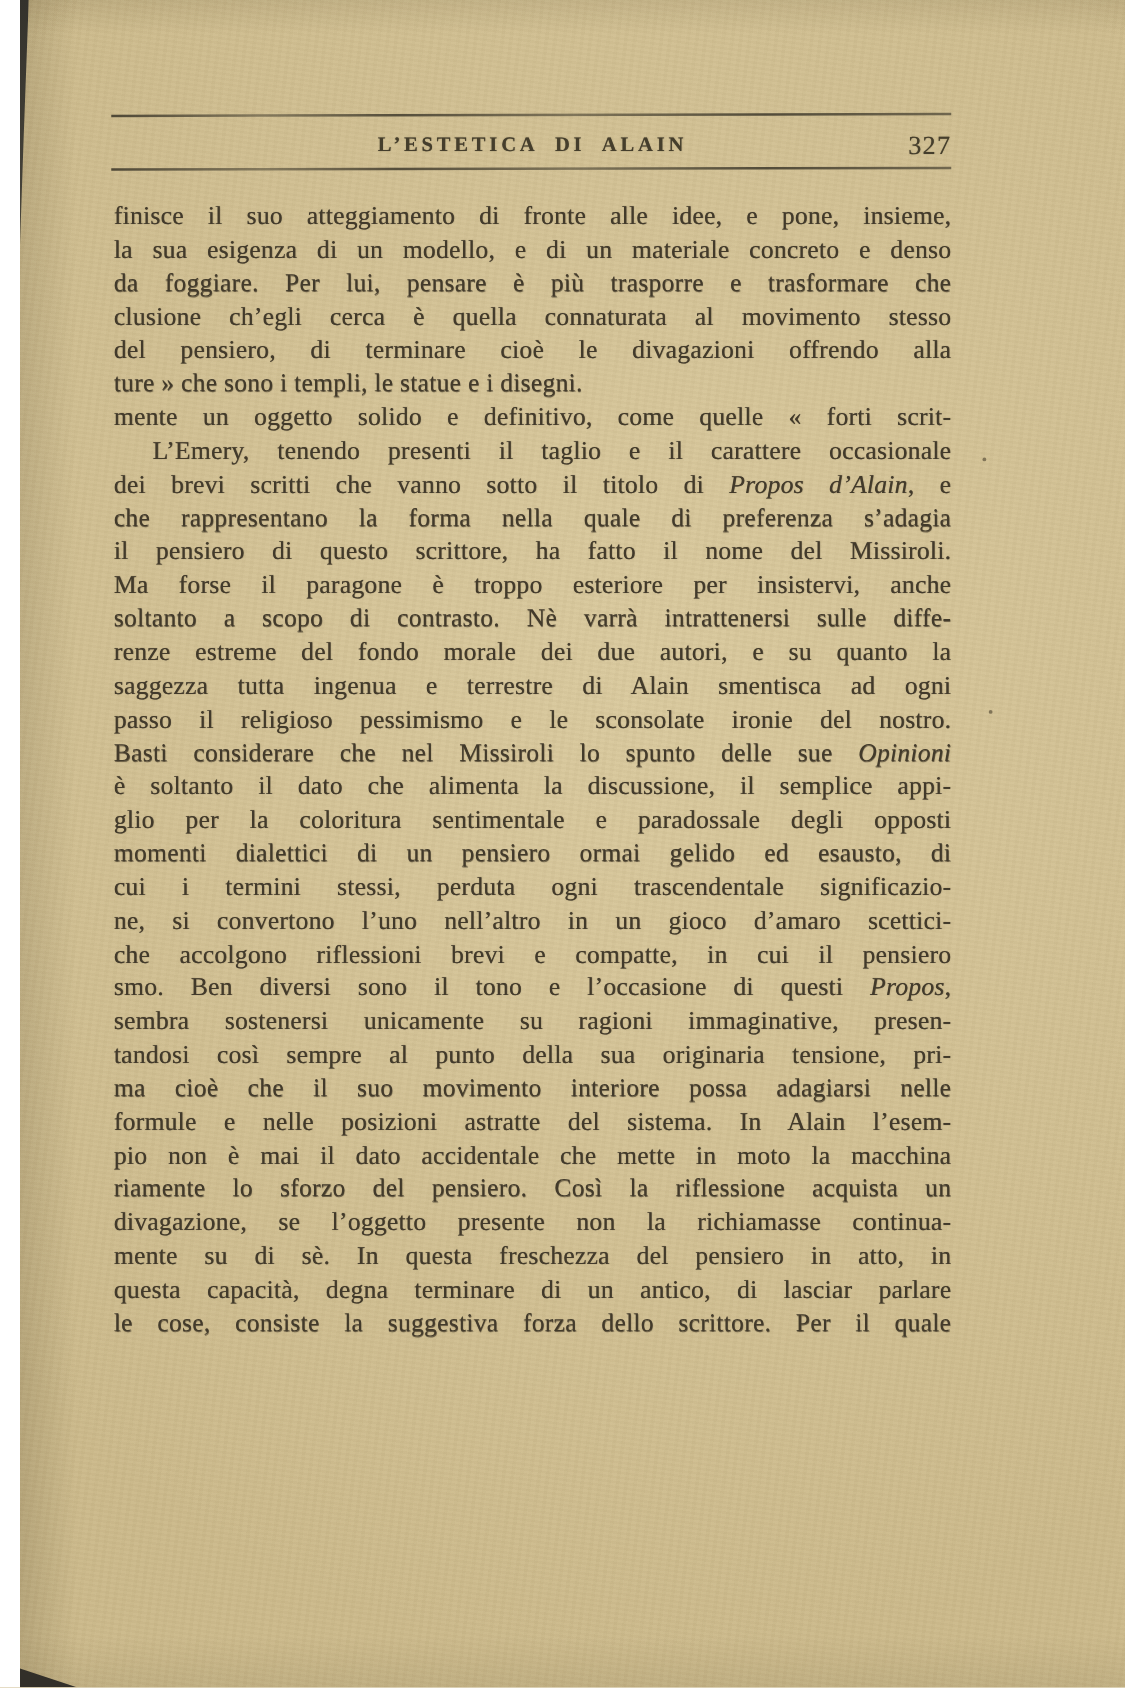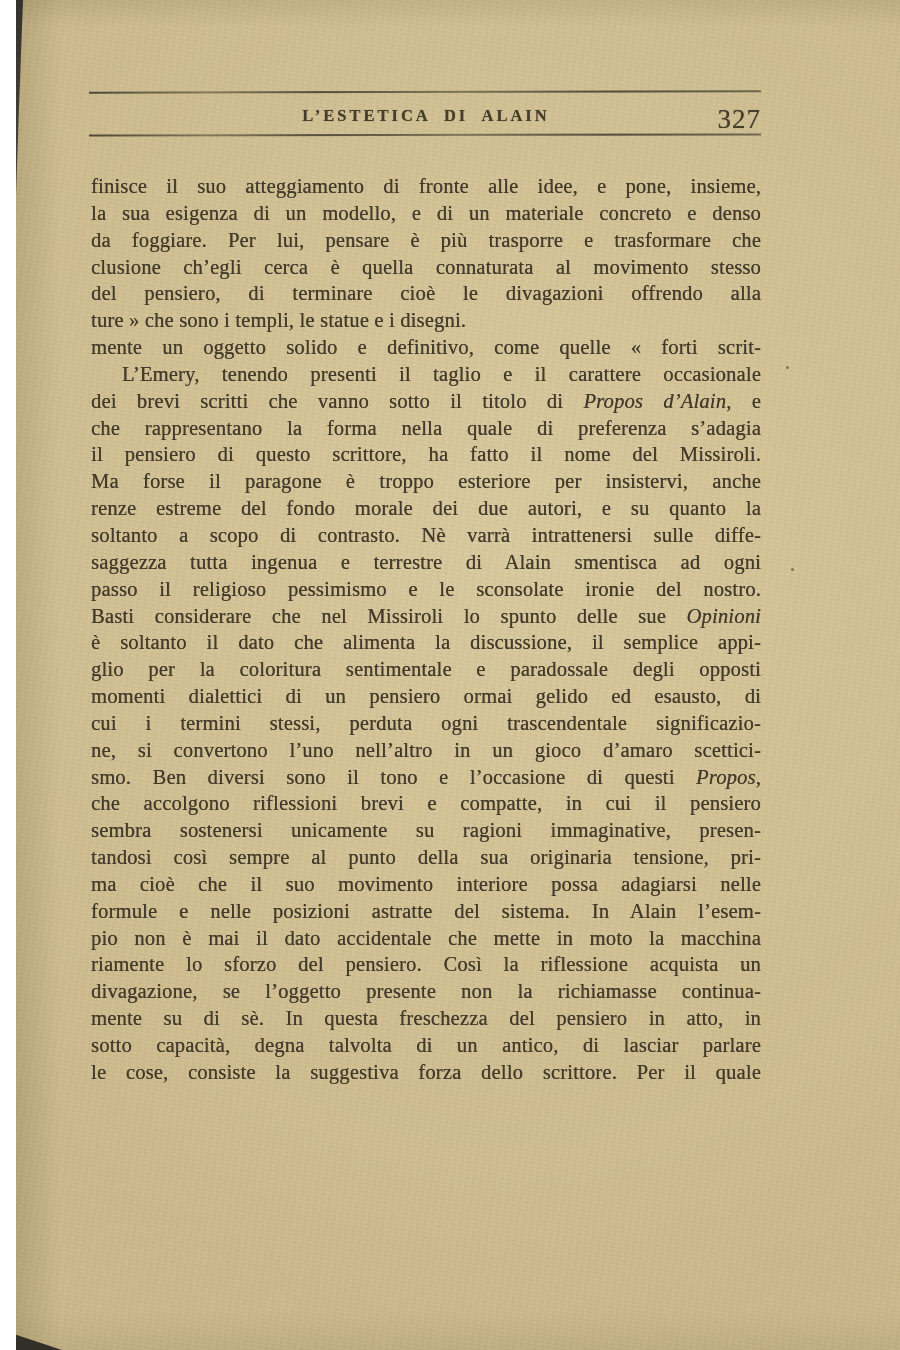--- a/index.html
+++ b/index.html
@@ -39,28 +39,28 @@
     text-align: center;
     font-size: 16.5px; font-weight: bold;
     letter-spacing: 3px; word-spacing: 7px;
     color: #453e2c;
     text-shadow: 0 0 0.8px rgba(69,62,44,0.7);
   }
   .page-number {
     position: absolute;
     left: 75px; width: 670px; top: 104px;
     text-align: right;
-    font-size: 27px;
+    font-size: 21px;
     color: #453e2c;
     text-shadow: 0 0 0.8px rgba(69,62,44,0.7);
     letter-spacing: 1px;
   }
   .text-block {
     position: absolute;
-    left: 75px; top: 173px; width: 670px;
+    left: 75px; top: 160px; width: 670px;
     font-size: 20.5px;
     line-height: 26.85px;
     color: #423a2b;
     text-shadow: 0.3px 0.3px 0.6px rgba(62,52,36,0.75);
     letter-spacing: 0.2px;
   }
   .para { margin: 0; }
   .line {
     text-align: justify;
     text-align-last: justify;
@@ -106,41 +106,41 @@
         <div class="line"><span>del pensiero, di terminare cioè le divagazioni offrendo alla</span></div>
         <div class="line lastline"><span>ture » che sono i templi, le statue e i disegni.</span></div>
         <div class="line"><span>mente un oggetto solido e definitivo, come quelle « forti scrit-</span></div>
       </div>
       <div class="para">
         <div class="line indent"><span>L’Emery, tenendo presenti il taglio e il carattere occasionale</span></div>
         <div class="line"><span>dei brevi scritti che vanno sotto il titolo di </span><span class="it">Propos d’Alain</span><span>, e</span></div>
         <div class="line"><span>che rappresentano la forma nella quale di preferenza s’adagia</span></div>
         <div class="line"><span>il pensiero di questo scrittore, ha fatto il nome del Missiroli.</span></div>
         <div class="line"><span>Ma forse il paragone è troppo esteriore per insistervi, anche</span></div>
+        <div class="line"><span>soltanto a scopo di contrasto. Nè varrà intrattenersi sulle diffe-</span></div>
         <div class="line"><span>renze estreme del fondo morale dei due autori, e su quanto la</span></div>
-        <div class="line"><span>soltanto a scopo di contrasto. Nè varrà intrattenersi sulle diffe-</span></div>
         <div class="line"><span>saggezza tutta ingenua e terrestre di Alain smentisca ad ogni</span></div>
         <div class="line"><span>passo il religioso pessimismo e le sconsolate ironie del nostro.</span></div>
         <div class="line"><span>Basti considerare che nel Missiroli lo spunto delle sue </span><span class="it">Opinioni</span></div>
         <div class="line"><span>è soltanto il dato che alimenta la discussione, il semplice appi-</span></div>
         <div class="line"><span>glio per la coloritura sentimentale e paradossale degli opposti</span></div>
         <div class="line"><span>momenti dialettici di un pensiero ormai gelido ed esausto, di</span></div>
         <div class="line"><span>cui i termini stessi, perduta ogni trascendentale significazio-</span></div>
         <div class="line"><span>ne, si convertono l’uno nell’altro in un gioco d’amaro scettici-</span></div>
+        <div class="line"><span>che accolgono riflessioni brevi e compatte, in cui il pensiero</span></div>
         <div class="line"><span>smo. Ben diversi sono il tono e l’occasione di questi </span><span class="it">Propos</span><span>,</span></div>
-        <div class="line"><span>che accolgono riflessioni brevi e compatte, in cui il pensiero</span></div>
         <div class="line"><span>sembra sostenersi unicamente su ragioni immaginative, presen-</span></div>
         <div class="line"><span>tandosi così sempre al punto della sua originaria tensione, pri-</span></div>
         <div class="line"><span>ma cioè che il suo movimento interiore possa adagiarsi nelle</span></div>
         <div class="line"><span>formule e nelle posizioni astratte del sistema. In Alain l’esem-</span></div>
         <div class="line"><span>pio non è mai il dato accidentale che mette in moto la macchina</span></div>
         <div class="line"><span>riamente lo sforzo del pensiero. Così la riflessione acquista un</span></div>
         <div class="line"><span>divagazione, se l’oggetto presente non la richiamasse continua-</span></div>
         <div class="line"><span>mente su di sè. In questa freschezza del pensiero in atto, in</span></div>
-        <div class="line"><span>sotto capacità, degna talvolta di un antico, di lasciar parlare</span></div>
+        <div class="line"><span>questa capacità, degna terminare di un antico, di lasciar parlare</span></div>
         <div class="line"><span>le cose, consiste la suggestiva forza dello scrittore. Per il quale</span></div>
       </div>
     </div>
 
   <div class="scan-edge-tl"></div>
   <div class="scan-edge-bl"></div>
   <div class="speck speck-1"></div>
   <div class="speck speck-2"></div>
 </div>
 

